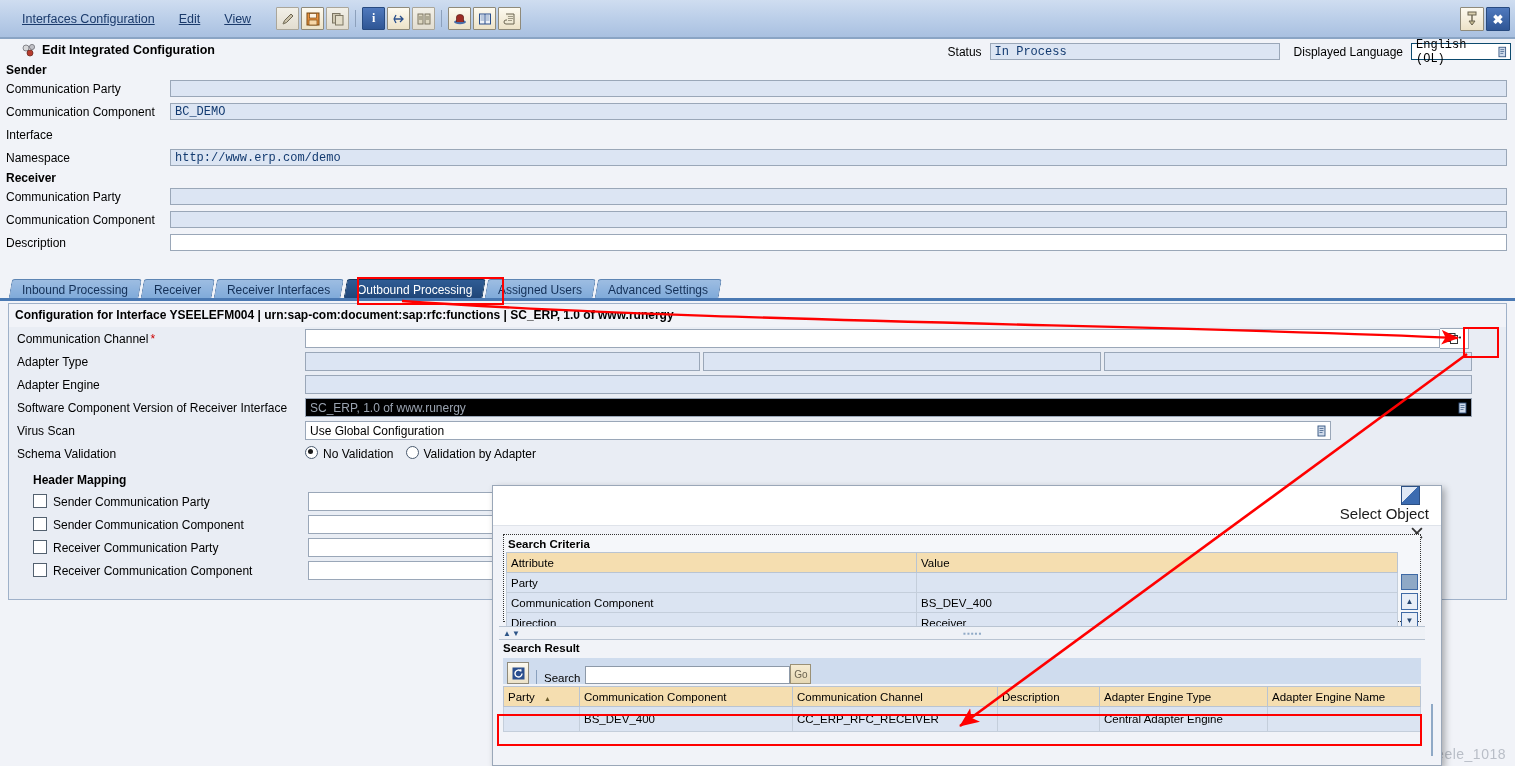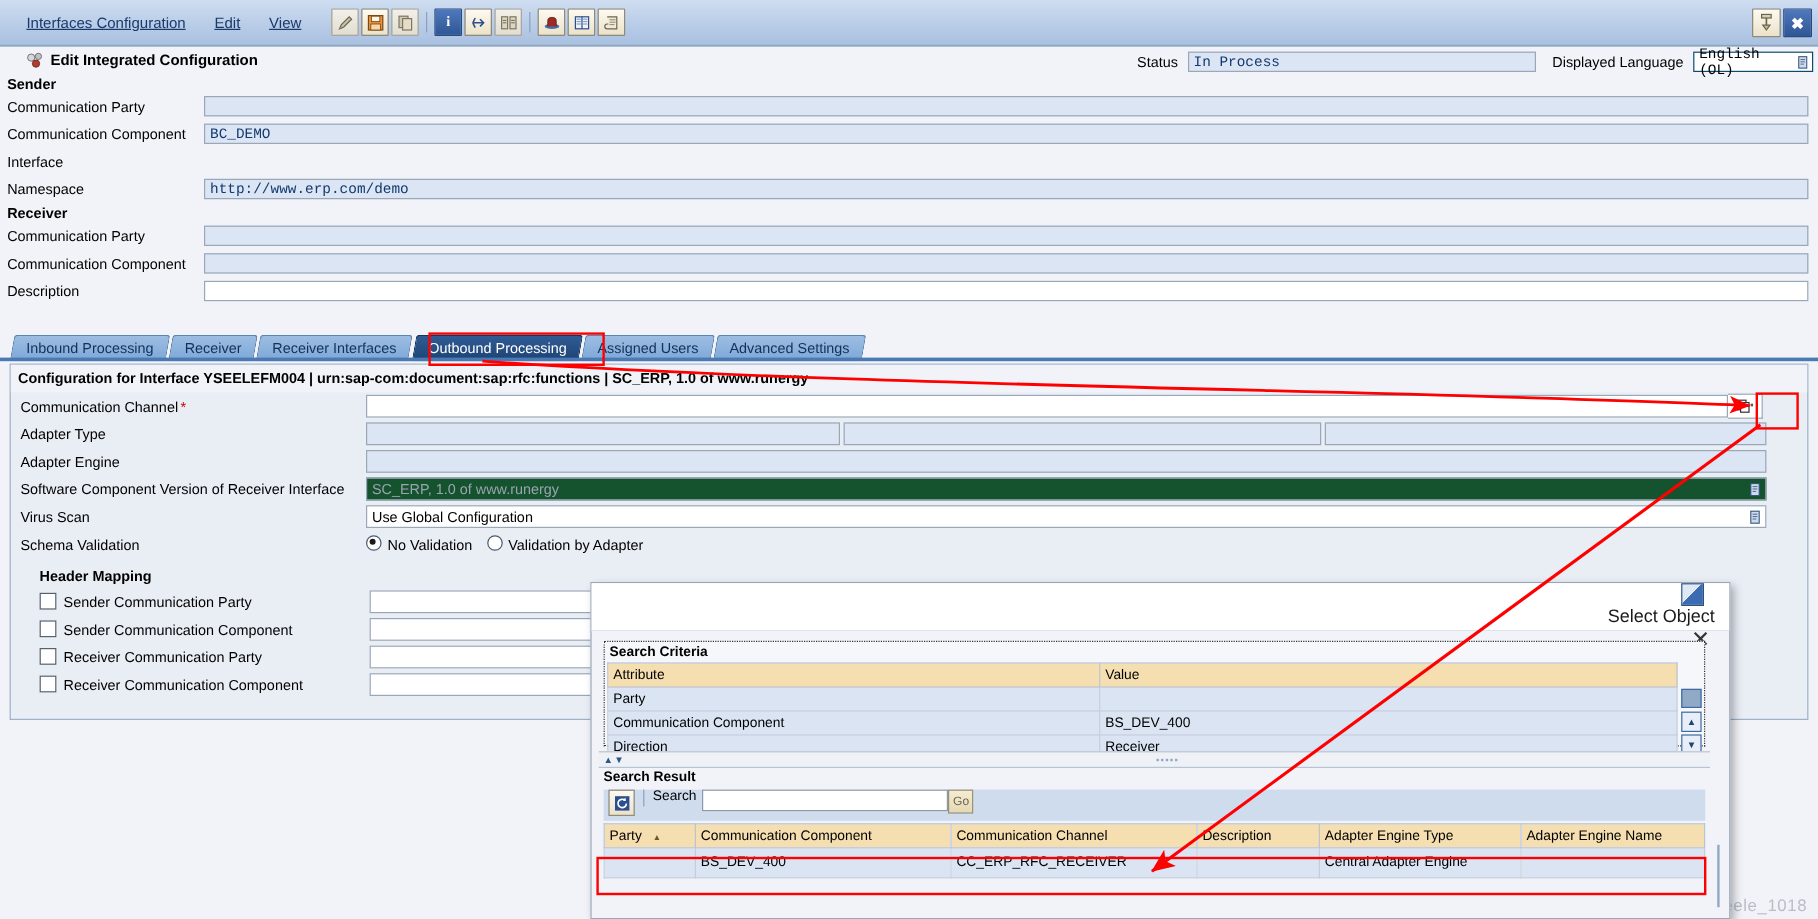--- a/index.html
+++ b/index.html
@@ -74,21 +74,21 @@
     position:absolute;left:8px;top:303px;width:1499px;height:297px;
     background:#e9edf4;border:1px solid #9fb1c9;box-sizing:border-box;
   }
   #cfgtitle{font-weight:bold;font-size:12px;padding:4px 0 5px 6px;background:#f1f3f8;}
   .crow{display:flex;align-items:center;height:23px;padding-left:8px;}
   .crow .clab{width:288px;font-size:12px;box-sizing:border-box;}
   .req{color:#c00;margin-left:2px;}
   .cfl{height:19px;border:1px solid #9aa7b8;background:#dce5f3;box-sizing:border-box;
        font-size:12px;padding:0 4px;display:flex;align-items:center;}
   .cfl.white{background:#fff;}
-  .cfl.grey{background:#14532d;color:#9aa3b0;}
+  .cfl.grey{background:#000000;color:#9aa3b0;}
   .vh{width:28px;height:19px;background:#fff;border:1px solid #9aa7b8;border-left:none;
       display:flex;align-items:center;justify-content:center;cursor:pointer;}
   .radio{width:11px;height:11px;border:1px solid #4a5a6e;border-radius:50%;background:#fff;
          display:inline-block;position:relative;margin-right:5px;vertical-align:-1px;}
   .radio.on::after{content:"";position:absolute;left:2px;top:2px;width:5px;height:5px;
          border-radius:50%;background:#1b1b1b;}
   .cbx{width:12px;height:12px;border:1px solid #53616f;background:#fff;display:inline-block;
        margin-right:6px;vertical-align:-2px;cursor:pointer;}
   #hdrmap{margin-top:8px;}
   #hdrmap .htitle{font-weight:bold;font-size:12px;padding-left:24px;padding-bottom:3px;}
@@ -119,21 +119,21 @@
   .sbbtn{width:15px;height:15px;border:1px solid #3f6aa5;background:#e8eef7;margin-bottom:2px;
          display:flex;align-items:center;justify-content:center;font-size:8px;color:#24456f;cursor:pointer;}
   .sbthumb{width:15px;height:14px;border:1px solid #3f6aa5;background:#8fa9c6;margin-bottom:3px;}
   #splitter{position:absolute;left:6px;top:140px;width:926px;height:12px;
             background:#eef1f6;border-top:1px solid #b9c4d2;border-bottom:1px solid #b9c4d2;
             display:flex;align-items:center;}
   #splitter .sarrows{font-size:8px;color:#2d5587;margin-left:4px;letter-spacing:1px;cursor:pointer;}
   #splitter .grip{flex:1;text-align:center;font-size:8px;color:#8fa9c6;letter-spacing:1px;}
   #resTitle{position:absolute;left:10px;top:156px;font-weight:bold;font-size:11.5px;}
   #searchbar{position:absolute;left:10px;top:172px;width:918px;height:26px;background:#cfdcee;
-             display:flex;align-items:flex-start;box-sizing:border-box;padding-left:4px;}
+             display:flex;align-items:flex-end;box-sizing:border-box;padding-left:4px;}
   #refreshbtn{width:20px;height:20px;background:linear-gradient(to bottom,#fdfaf0,#ece2c8);
               border:1px solid #8f8a7a;display:flex;align-items:center;justify-content:center;cursor:pointer;}
   #searchbar .vbar{width:1px;height:14px;background:#89a0bd;margin:0 7px;}
   #searchbar .slbl{font-size:11.5px;margin-right:5px;}
   #searchinput{width:205px;height:18px;border:1px solid #8d99a8;background:#fff;box-sizing:border-box;}
   #gobtn{width:19px;height:18px;background:linear-gradient(to bottom,#f6ecd2,#e6d8b4);
          border:1px solid #9b9176;font-size:10px;color:#6a6350;display:flex;align-items:center;
          justify-content:center;cursor:pointer;}
   #restable{position:absolute;left:10px;top:200px;width:918px;border-collapse:collapse;table-layout:fixed;}
   #restable th{background:#f5deb0;border:1px solid #b9c4d2;font-size:11.5px;font-weight:normal;
@@ -328,21 +328,21 @@
       <span>SC_ERP, 1.0 of www.runergy</span>
       <svg width="9" height="12" viewBox="0 0 9 12">
         <rect x="1" y="1" width="7" height="10" fill="#cfdaea" stroke="#31527e" stroke-width=".9"></rect>
         <path d="M2.5 3.5h4M2.5 5.5h4M2.5 7.5h3" stroke="#31527e" stroke-width=".7"></path>
       </svg>
     </div>
   </div>
 
   <div class="crow">
     <div class="clab">Virus Scan</div>
-    <div class="cfl white" style="width:1167px;justify-content:space-between;">
+    <div class="cfl white" style="width:1026px;justify-content:space-between;">
       <span>Use Global Configuration</span>
       <svg width="9" height="12" viewBox="0 0 9 12">
         <rect x="1" y="1" width="7" height="10" fill="#cfdaea" stroke="#31527e" stroke-width=".9"></rect>
         <path d="M2.5 3.5h4M2.5 5.5h4M2.5 7.5h3" stroke="#31527e" stroke-width=".7"></path>
       </svg>
     </div>
   </div>
 
   <div class="crow">
     <div class="clab">Schema Validation</div>

